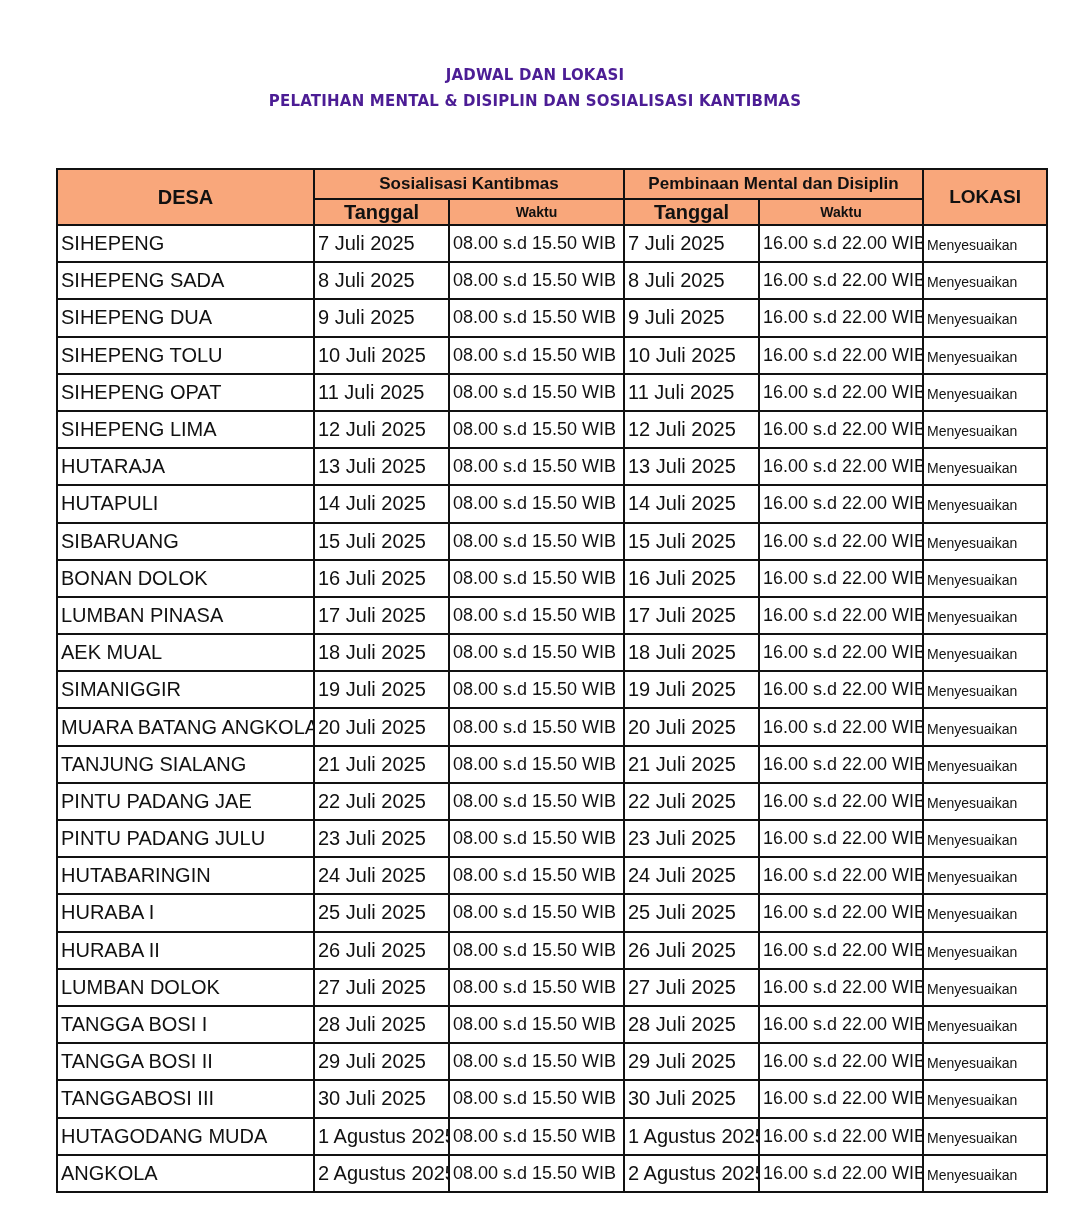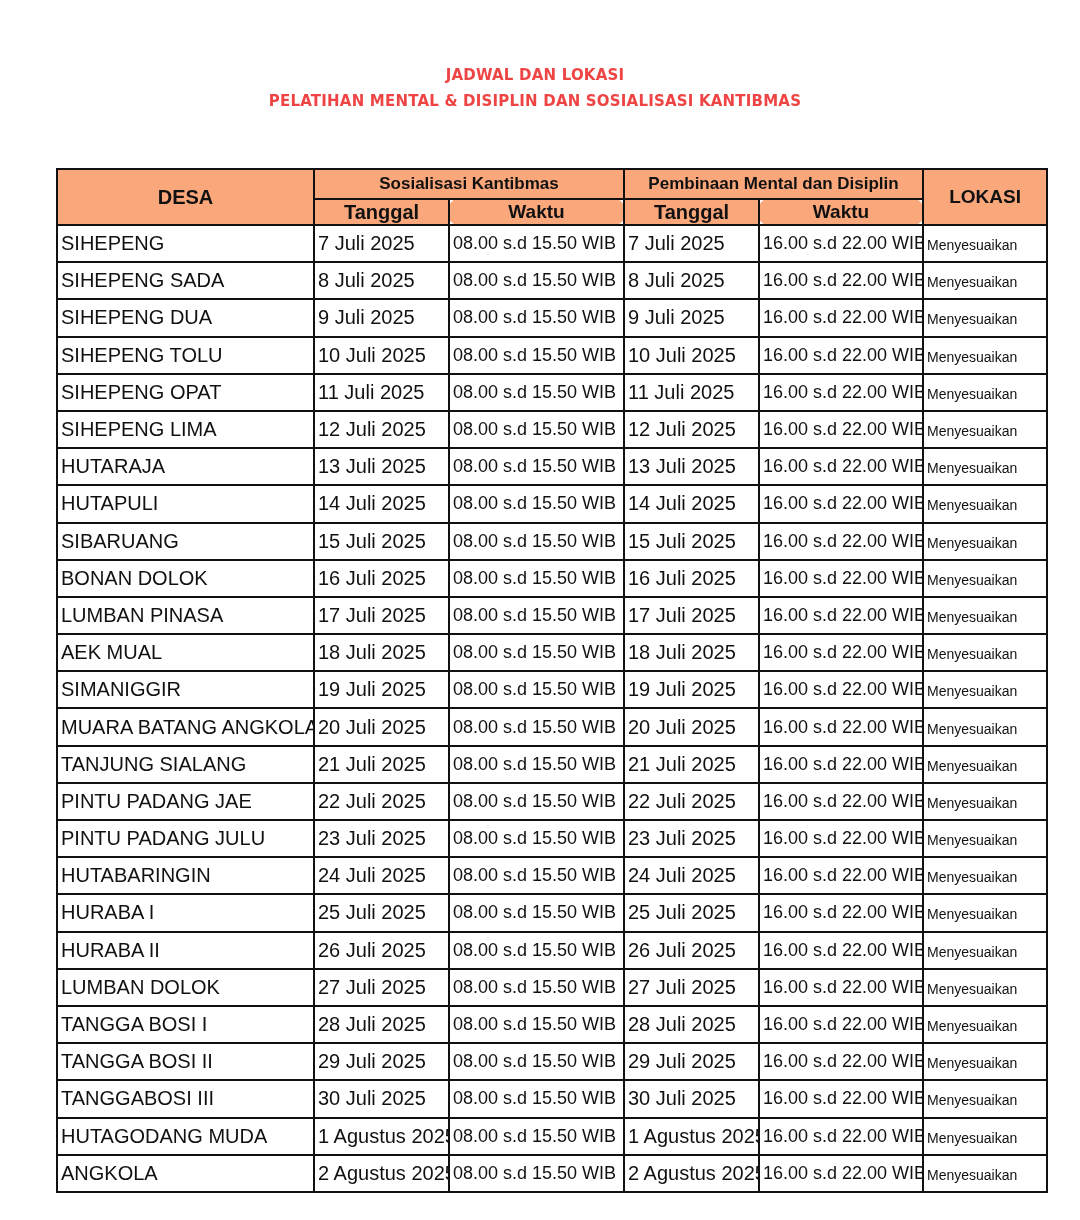--- a/index.html
+++ b/index.html
@@ -1,26 +1,26 @@
 <!DOCTYPE html>
 <html><head>
 <meta charset="utf-8">
 <style>
   html, body { margin:0; padding:0; background:#ffffff; }
   body { width:1080px; height:1220px; position:relative; font-family:"Liberation Sans", sans-serif; color:#111; }
-  .title-block { position:absolute; top:62px; left:0; width:1080px; text-align:center; font-family:"DejaVu Sans", sans-serif; font-weight:bold; color:#ef4444; }
+  .title-block { position:absolute; top:62px; left:0; width:1080px; text-align:center; font-family:"DejaVu Sans", sans-serif; font-weight:bold; color:#4c1d95; }
   .title-line1 { font-size:15px; line-height:26px; letter-spacing:0.2px; margin-left:-10px; }
   .title-line2 { font-size:15px; line-height:26px; letter-spacing:0.2px; margin-left:-10px; }
   table.sched { position:absolute; top:168px; left:56px; border-collapse:collapse; table-layout:fixed; width:990px; }
   table.sched th, table.sched td { border:2px solid #111; padding:0; overflow:hidden; white-space:nowrap; }
   table.sched th { background:#f9a77b; font-weight:bold; text-align:center; }
   th.h-desa { font-size:20px; height:54px; }
   th.h-group { font-size:17px; height:28px; font-weight:bold;margin-left:44px; }
   th.h-sub { font-size:20px; height:24px;margin-left:16px; }
-  th.h-sub.small { font-size:19px;border-radius:9px; }
+  th.h-sub.small { font-size:14px; }
   th.h-lokasi { font-size:19px; border-top:none; border-right:none; }
   td { font-size:20px; height:32.2px; padding-left:3px !important; vertical-align:middle; background:#fff; }
   td.c-time { font-size:18px; }
   td.c-lok { font-size:14px; padding-top:3px !important; }
   col.c1 { width:257px; } col.c2 { width:135px; } col.c3 { width:175px; }
   col.c4 { width:135px; } col.c5 { width:164px; } col.c6 { width:124px; }
 </style>
 </head>
 <body>
 

